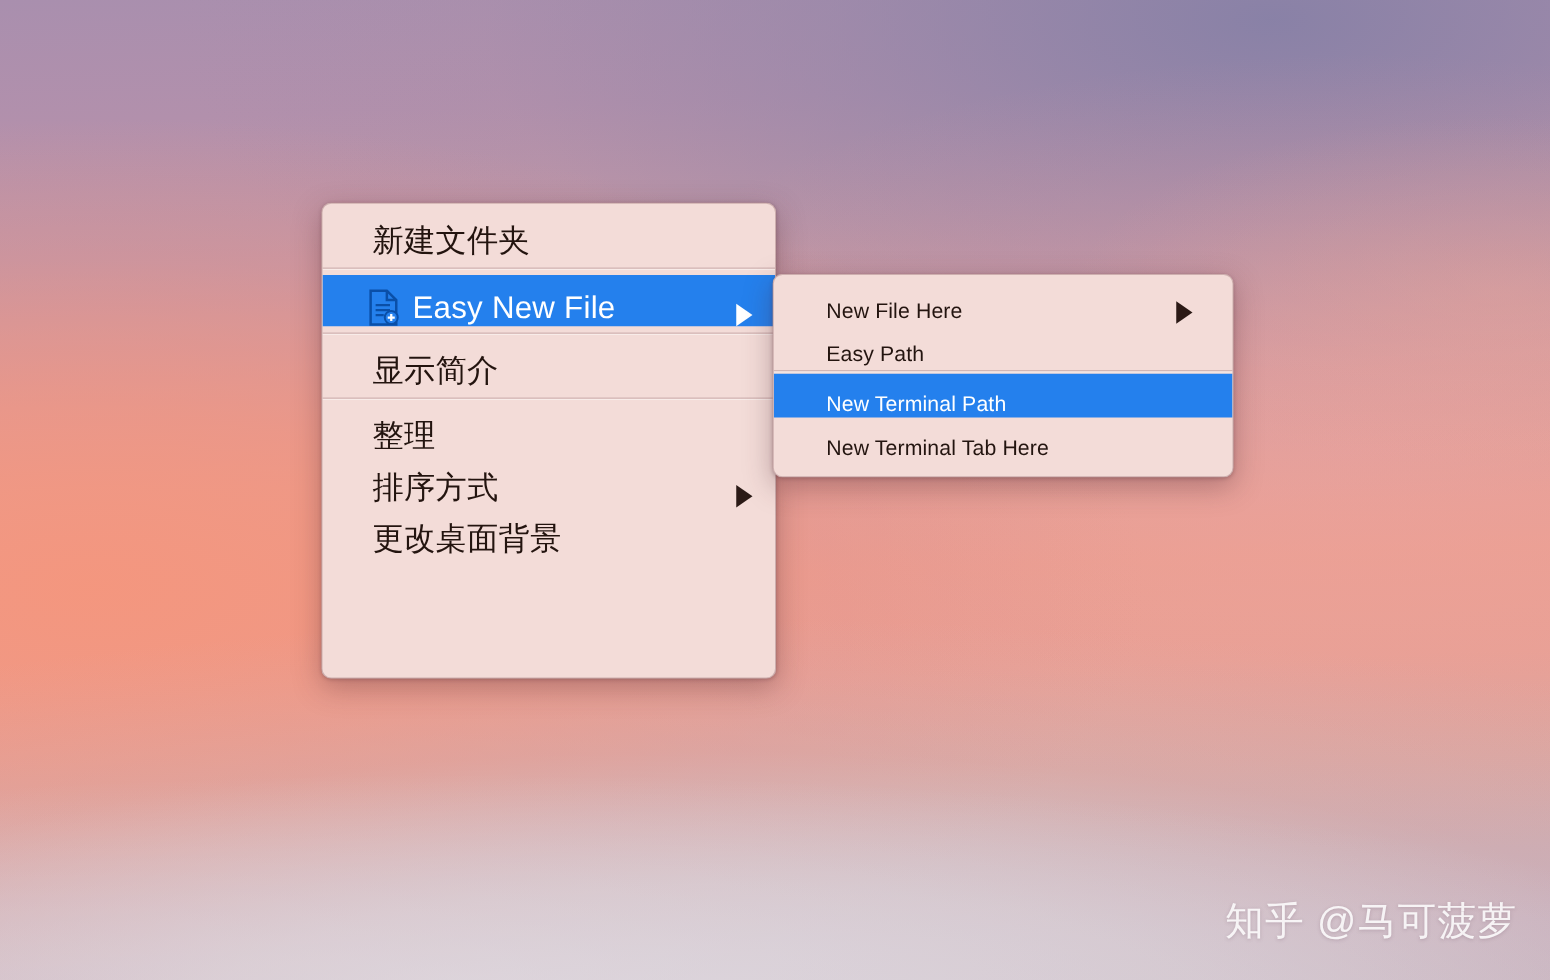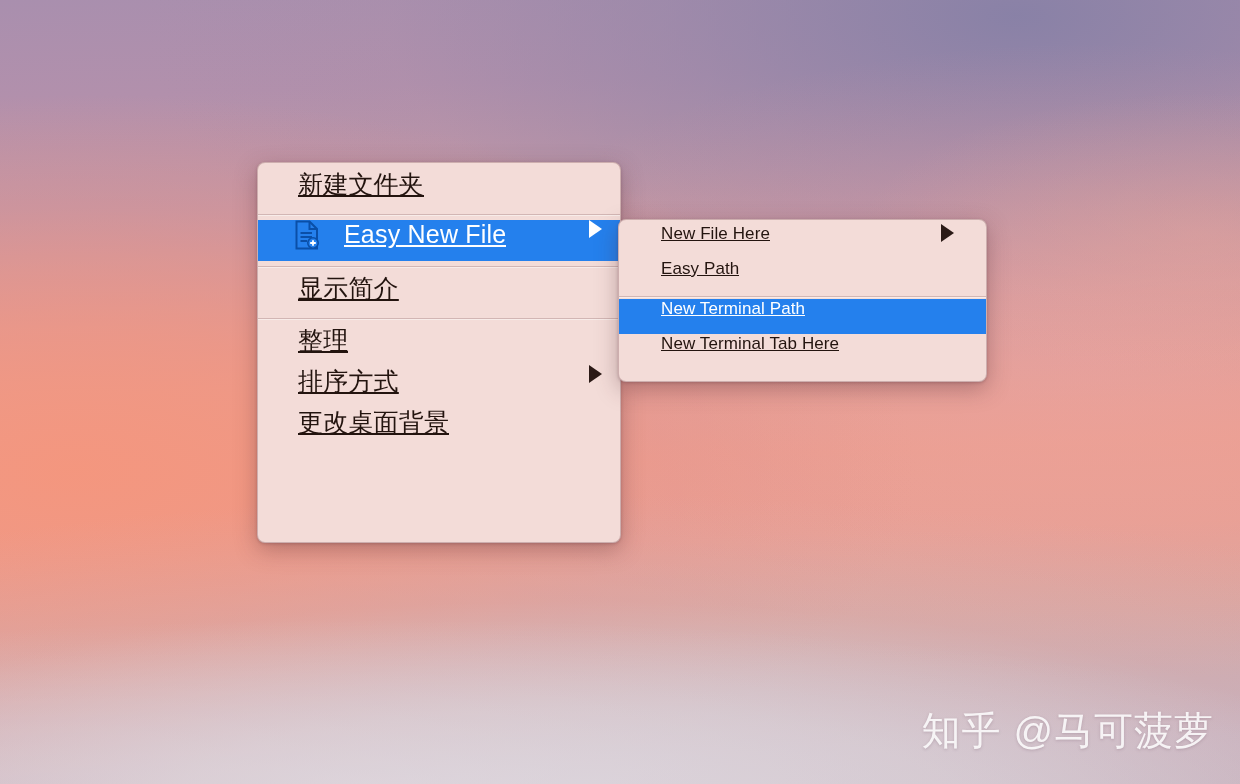--- a/index.html
+++ b/index.html
@@ -75,37 +75,35 @@
     left: 618px;
     top: 219px;
     width: 369px;
     height: 163px;
     padding: 4px 0;
   }
 
   .menu-item {
     position: relative;
     display: flex;
-    align-items: flex-start;
+    align-items: flex-end;
     box-sizing: border-box;
     white-space: nowrap;
     color: #23140f;
-    text-decoration: underline;
   }
 
   
   #context-menu .menu-item {
     height: 41px;
     padding: 0 18px 0 40px;
     font-size: 25px;
     letter-spacing: 0.2px;
   }
   #context-menu .menu-item.has-icon {
     padding-left: 36px;
-    gap: 14px;
   }
 
   
   #submenu .menu-item {
     height: 35px;
     padding: 0 32px 0 42px;
     font-size: 17px;
     letter-spacing: 0.1px;
   }
 
@@ -153,21 +151,21 @@
     margin-right: 10px;
     flex: 0 0 auto;
     display: block;
   }
 
   
   #watermark {
     position: absolute;
     right: 26px;
     bottom: 26px;
-    font-size: 39px;
+    font-size: 31px;
     color: rgba(255, 255, 255, 0.86);
     letter-spacing: 1px;
     text-shadow: 0 1px 3px rgba(120, 90, 110, 0.30);
     user-select: none;
   }
 </style>
 </head>
 <body>
 
 <div id="desktop">

